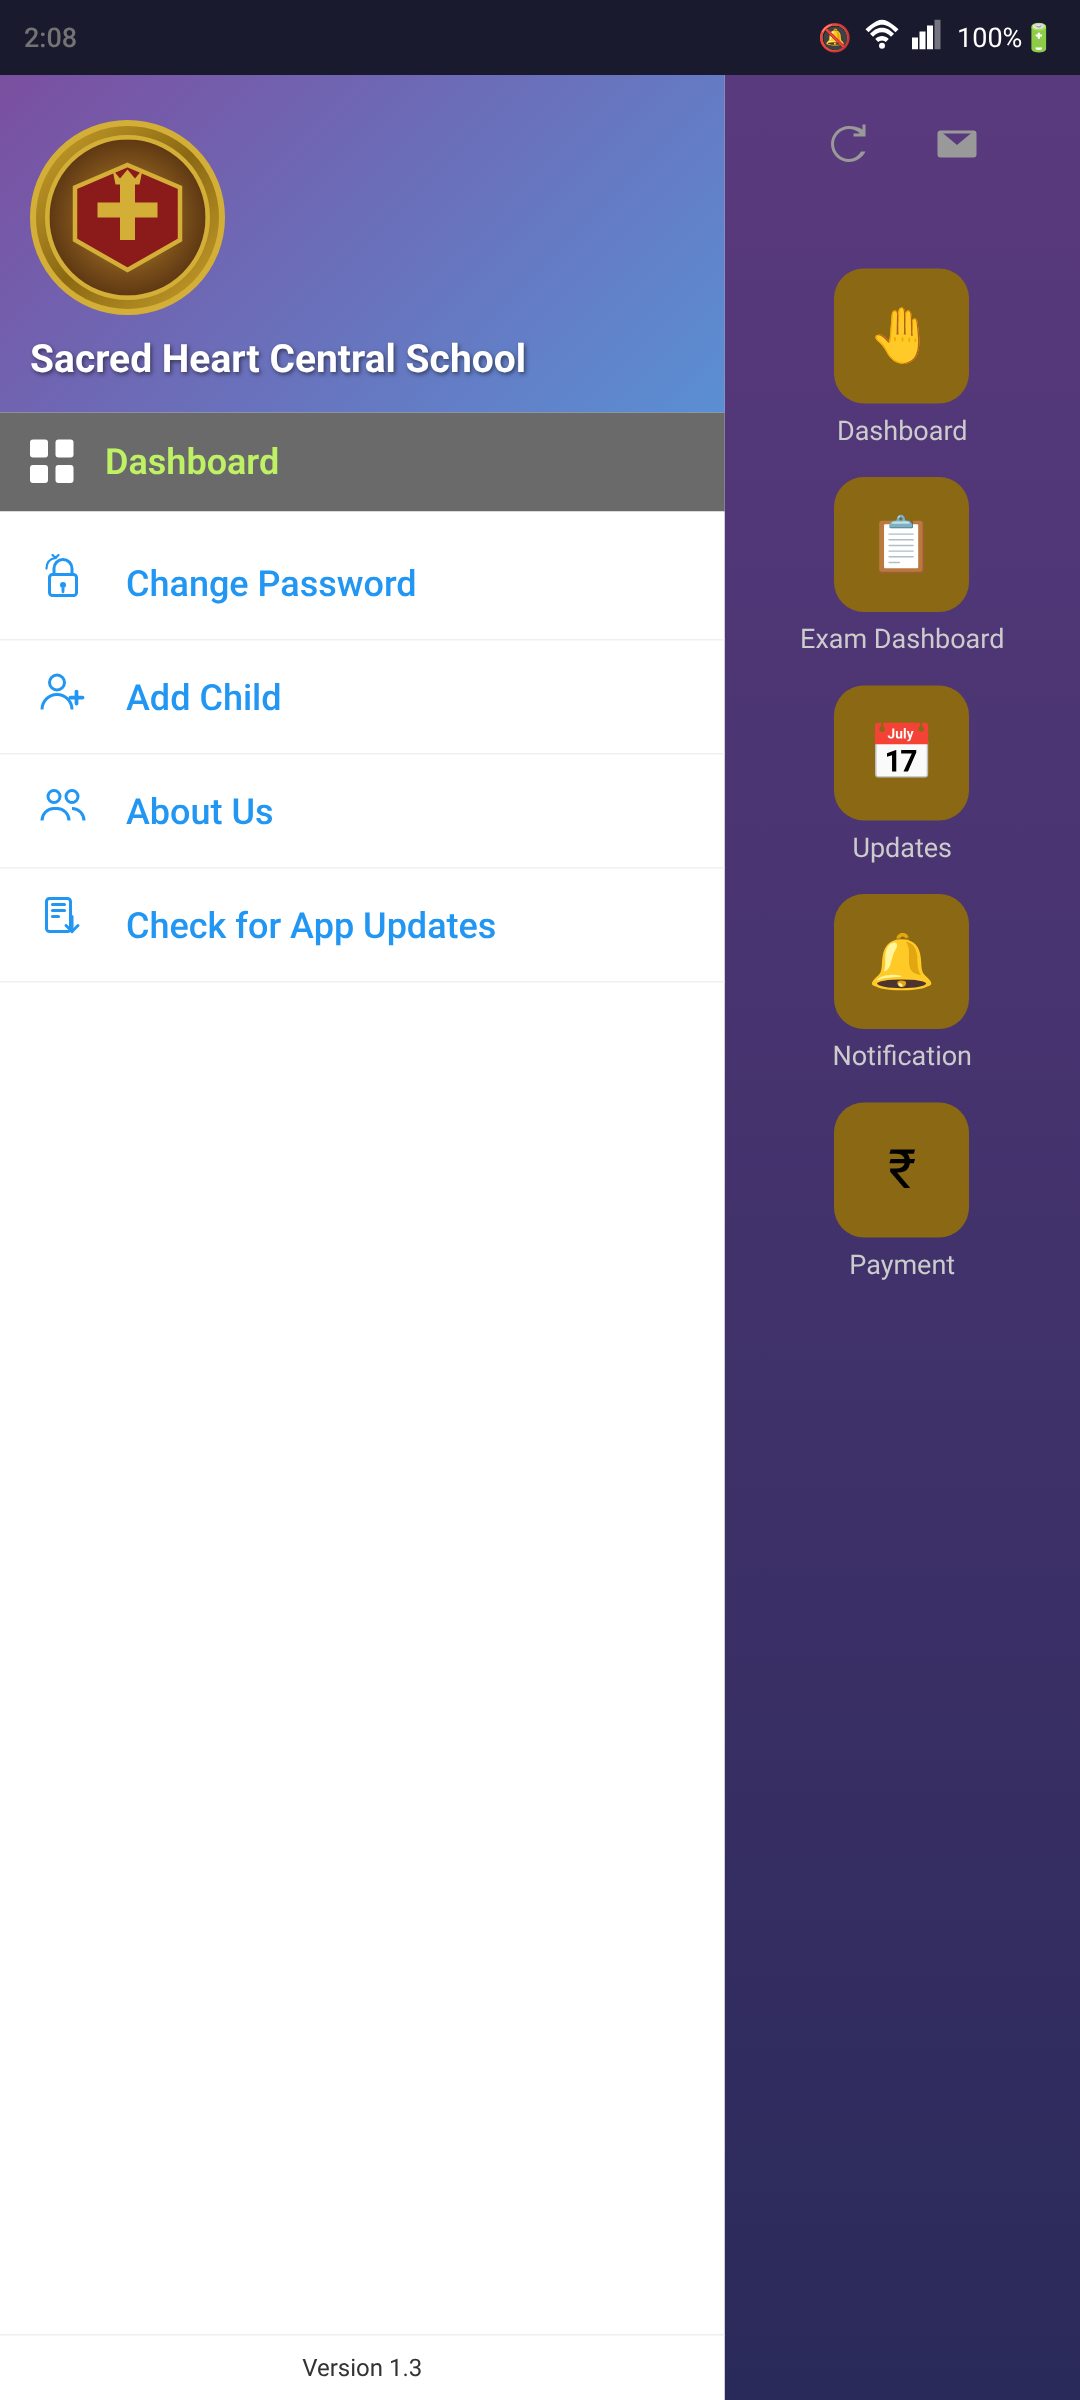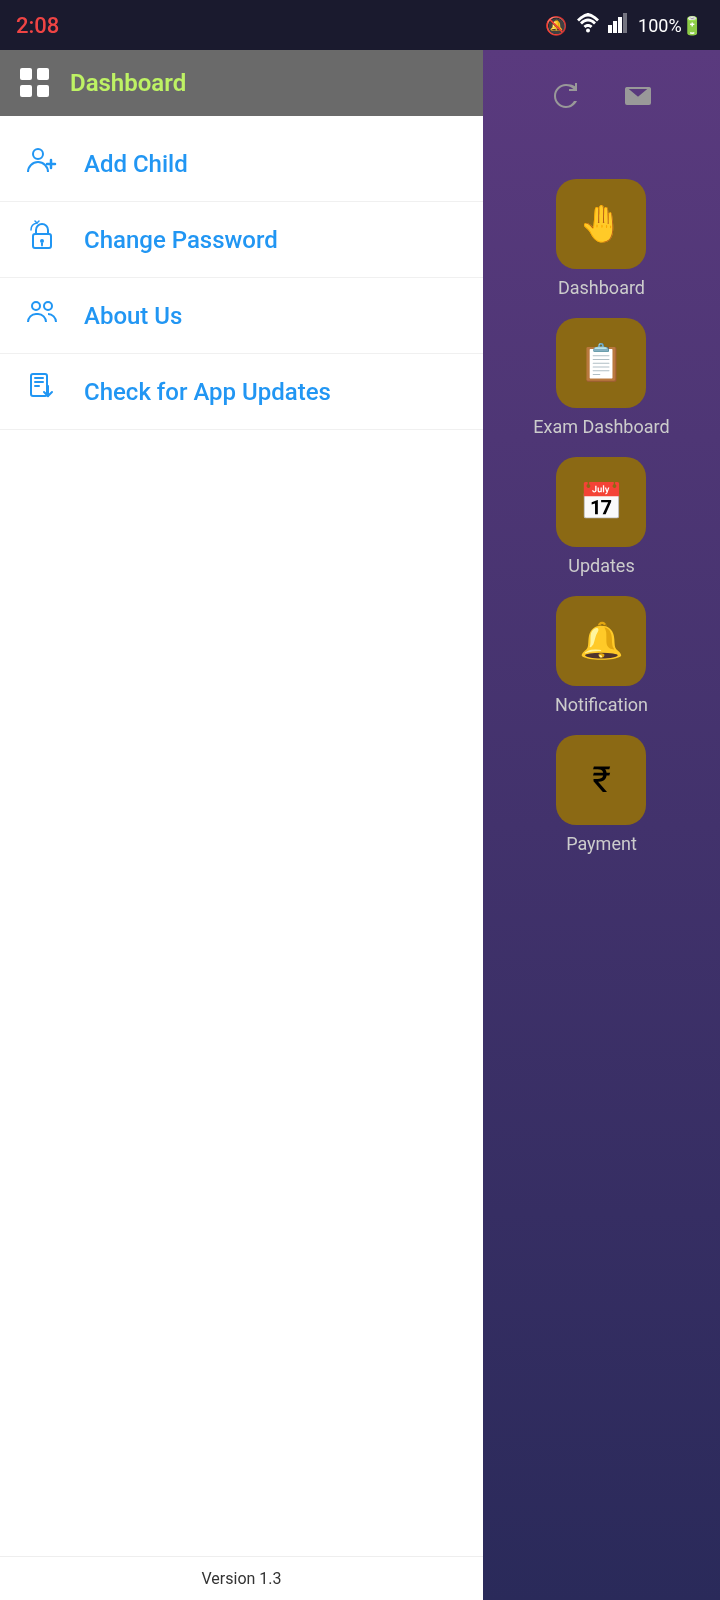--- a/index.html
+++ b/index.html
@@ -19,22 +19,22 @@
       top: 0; left: 0; right: 0;
       height: 50px;
       background: #1a1a2e;
       display: flex;
       align-items: center;
       justify-content: space-between;
       padding: 0 16px;
       z-index: 100;
     }
     .status-time {
-      color: #ef4444;
-      font-size: 22px;
+      color: #737373;
+      font-size: 18px;
       font-weight: 500;
     }
     .status-icons {
       display: flex;
       align-items: center;
       gap: 8px;
       color: white;
       font-size: 18px;
     }
 
@@ -303,58 +303,74 @@
       <div class="icon-circle">
         <span>₹</span>
       </div>
       <span class="icon-label">Payment</span>
     </div>
   </div>
 </div>
 
 <div class="left-drawer">
 
+  <div class="drawer-header">
+    <div class="school-emblem">
+      <div class="emblem-inner">
+        <svg width="80" height="80" viewBox="0 0 80 80">
+
+          <polygon points="40,5 75,20 75,55 40,75 5,55 5,20" fill="#8B1a1a" stroke="#d4af37" stroke-width="3"></polygon>
+
+          <rect x="35" y="15" width="10" height="40" fill="#d4af37"></rect>
+          <rect x="20" y="30" width="40" height="10" fill="#d4af37"></rect>
+
+          <polygon points="30,8 35,14 40,8 45,14 50,8 48,18 32,18" fill="#d4af37"></polygon>
+        </svg>
+      </div>
+    </div>
+    <span class="school-name">Sacred Heart Central School</span>
+  </div>
 
   <div class="dashboard-row" style="background:#6a6a6a;">
     <div class="dashboard-grid-icon">
       <div class="grid-dot"></div>
       <div class="grid-dot"></div>
       <div class="grid-dot"></div>
       <div class="grid-dot"></div>
     </div>
     <span class="dashboard-label">Dashboard</span>
   </div>
 
   <div class="menu-list">
+
+    <div class="menu-item">
+      <span class="menu-icon">
+        <svg class="menu-svg" viewBox="0 0 32 32">
+          <rect x="7" y="14" width="18" height="14" rx="2" fill="none" stroke="#2196F3" stroke-width="2"></rect>
+          <path d="M10 14v-4a6 6 0 0112 0v4" fill="none" stroke="#2196F3" stroke-width="2"></path>
+          <circle cx="16" cy="21" r="2" fill="#2196F3"></circle>
+          <path d="M15 23 Q15 28 16 26 Q17 28 17 23" fill="#2196F3"></path>
+
+          <path d="M5 10 Q5 4 11 3" fill="none" stroke="#2196F3" stroke-width="1.5" stroke-linecap="round"></path>
+          <path d="M11 3 L9 1 M11 3 L13 1" fill="none" stroke="#2196F3" stroke-width="1.5" stroke-linecap="round"></path>
+        </svg>
+      </span>
+      <span class="menu-label">Change Password</span>
+    </div>
 
     <div class="menu-item">
       <span class="menu-icon">
         <svg class="menu-svg" viewBox="0 0 32 32">
           <circle cx="12" cy="10" r="5" fill="none" stroke="#2196F3" stroke-width="2"></circle>
           <path d="M2 28c0-5.5 4.5-10 10-10h0c5.5 0 10 4.5 10 10" fill="none" stroke="#2196F3" stroke-width="2"></path>
           <line x1="25" y1="16" x2="25" y2="24" stroke="#2196F3" stroke-width="2.5" stroke-linecap="round"></line>
           <line x1="21" y1="20" x2="29" y2="20" stroke="#2196F3" stroke-width="2.5" stroke-linecap="round"></line>
         </svg>
       </span>
       <span class="menu-label">Add Child</span>
-    </div>
-
-    <div class="menu-item">
-      <span class="menu-icon">
-        <svg class="menu-svg" viewBox="0 0 32 32">
-          <rect x="7" y="14" width="18" height="14" rx="2" fill="none" stroke="#2196F3" stroke-width="2"></rect>
-          <path d="M10 14v-4a6 6 0 0112 0v4" fill="none" stroke="#2196F3" stroke-width="2"></path>
-          <circle cx="16" cy="21" r="2" fill="#2196F3"></circle>
-          <path d="M15 23 Q15 28 16 26 Q17 28 17 23" fill="#2196F3"></path>
-
-          <path d="M5 10 Q5 4 11 3" fill="none" stroke="#2196F3" stroke-width="1.5" stroke-linecap="round"></path>
-          <path d="M11 3 L9 1 M11 3 L13 1" fill="none" stroke="#2196F3" stroke-width="1.5" stroke-linecap="round"></path>
-        </svg>
-      </span>
-      <span class="menu-label">Change Password</span>
     </div>
 
     <div class="menu-item">
       <span class="menu-icon">
         <svg class="menu-svg" viewBox="0 0 32 32">
           <circle cx="10" cy="10" r="4" fill="none" stroke="#2196F3" stroke-width="2"></circle>
           <circle cx="22" cy="10" r="4" fill="none" stroke="#2196F3" stroke-width="2"></circle>
           <path d="M2 26c0-4.4 3.6-8 8-8h2c4.4 0 8 3.6 8 8" fill="none" stroke="#2196F3" stroke-width="2"></path>
           <path d="M22 18c4.4 0 8 3.6 8 8" fill="none" stroke="#2196F3" stroke-width="2"></path>
         </svg>

